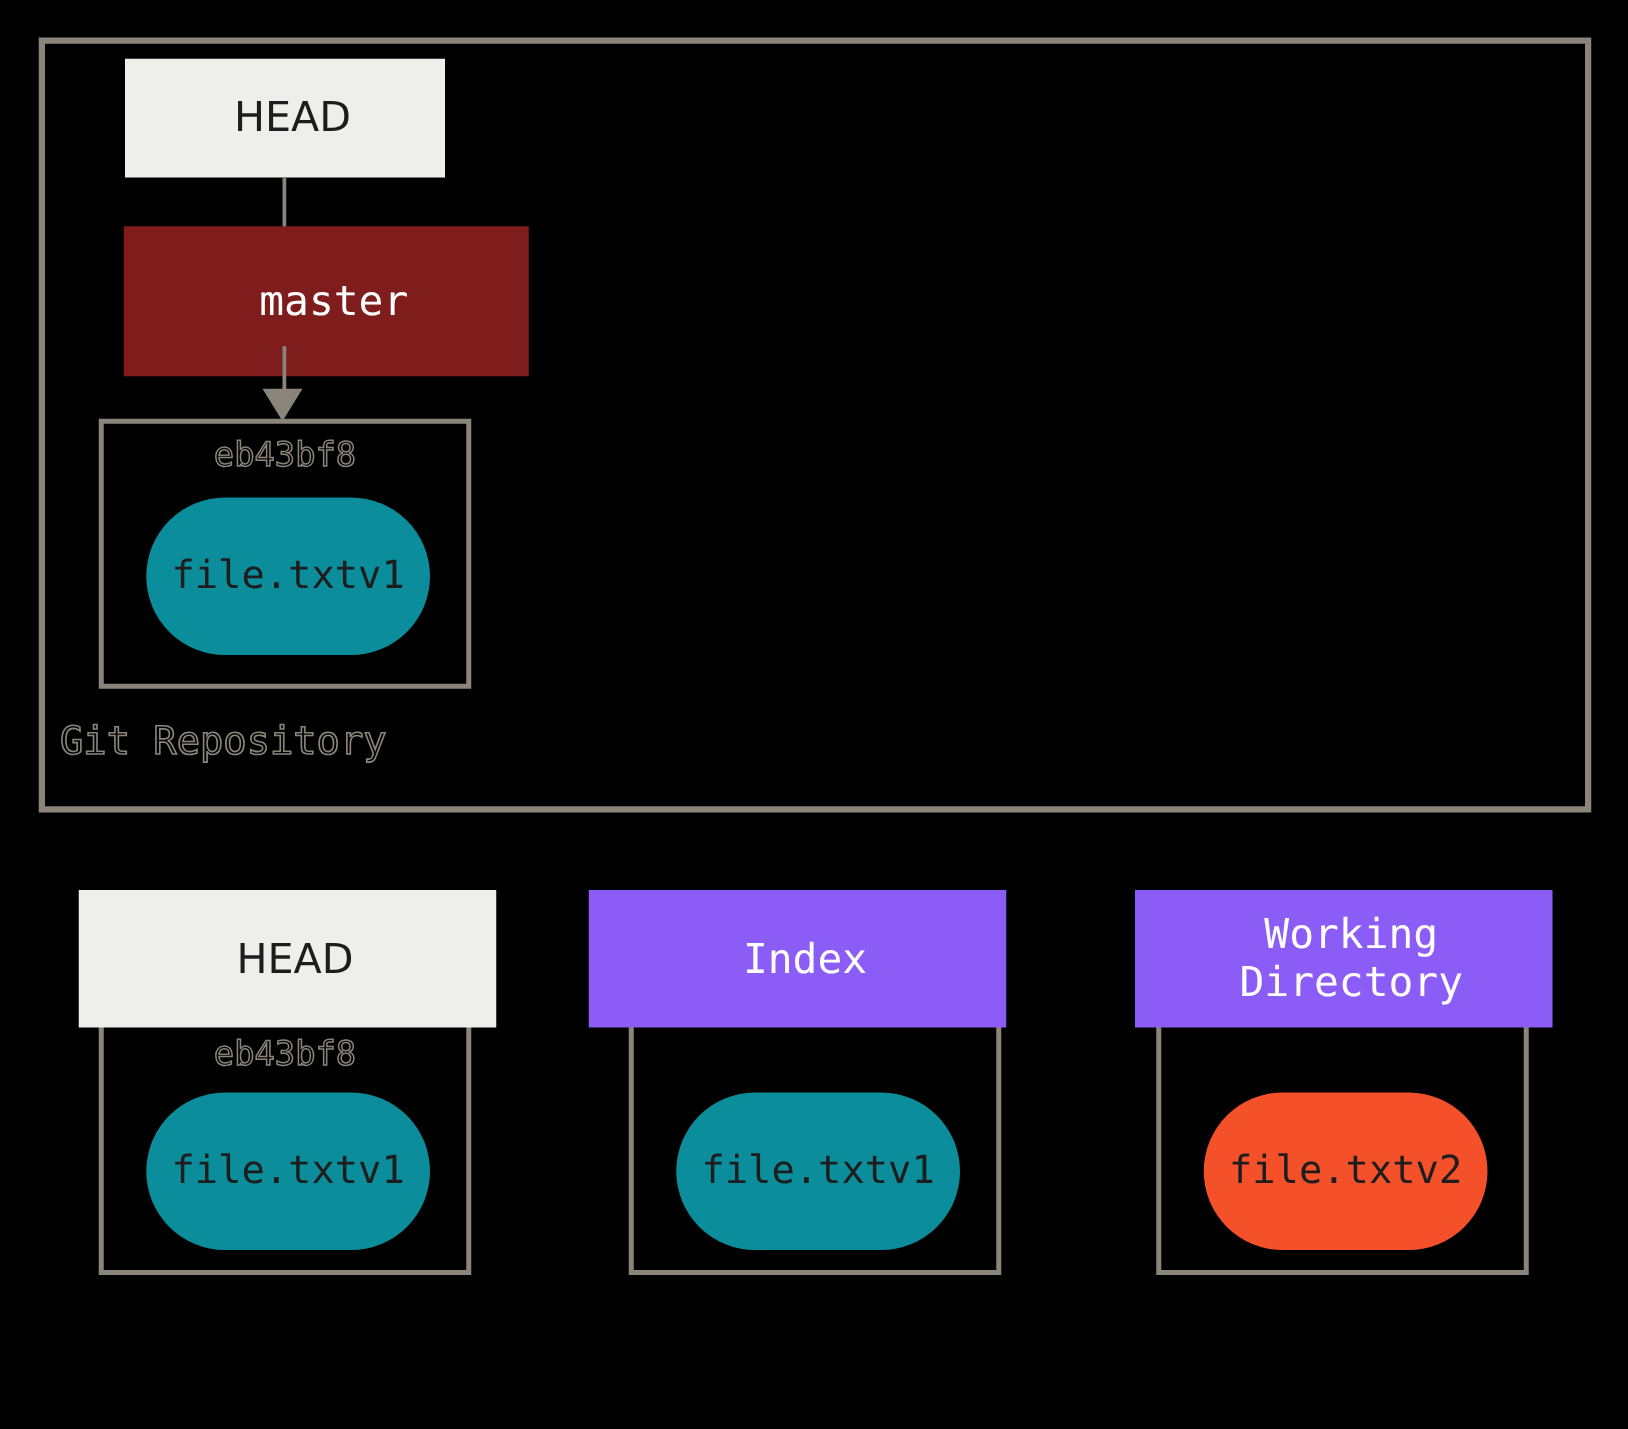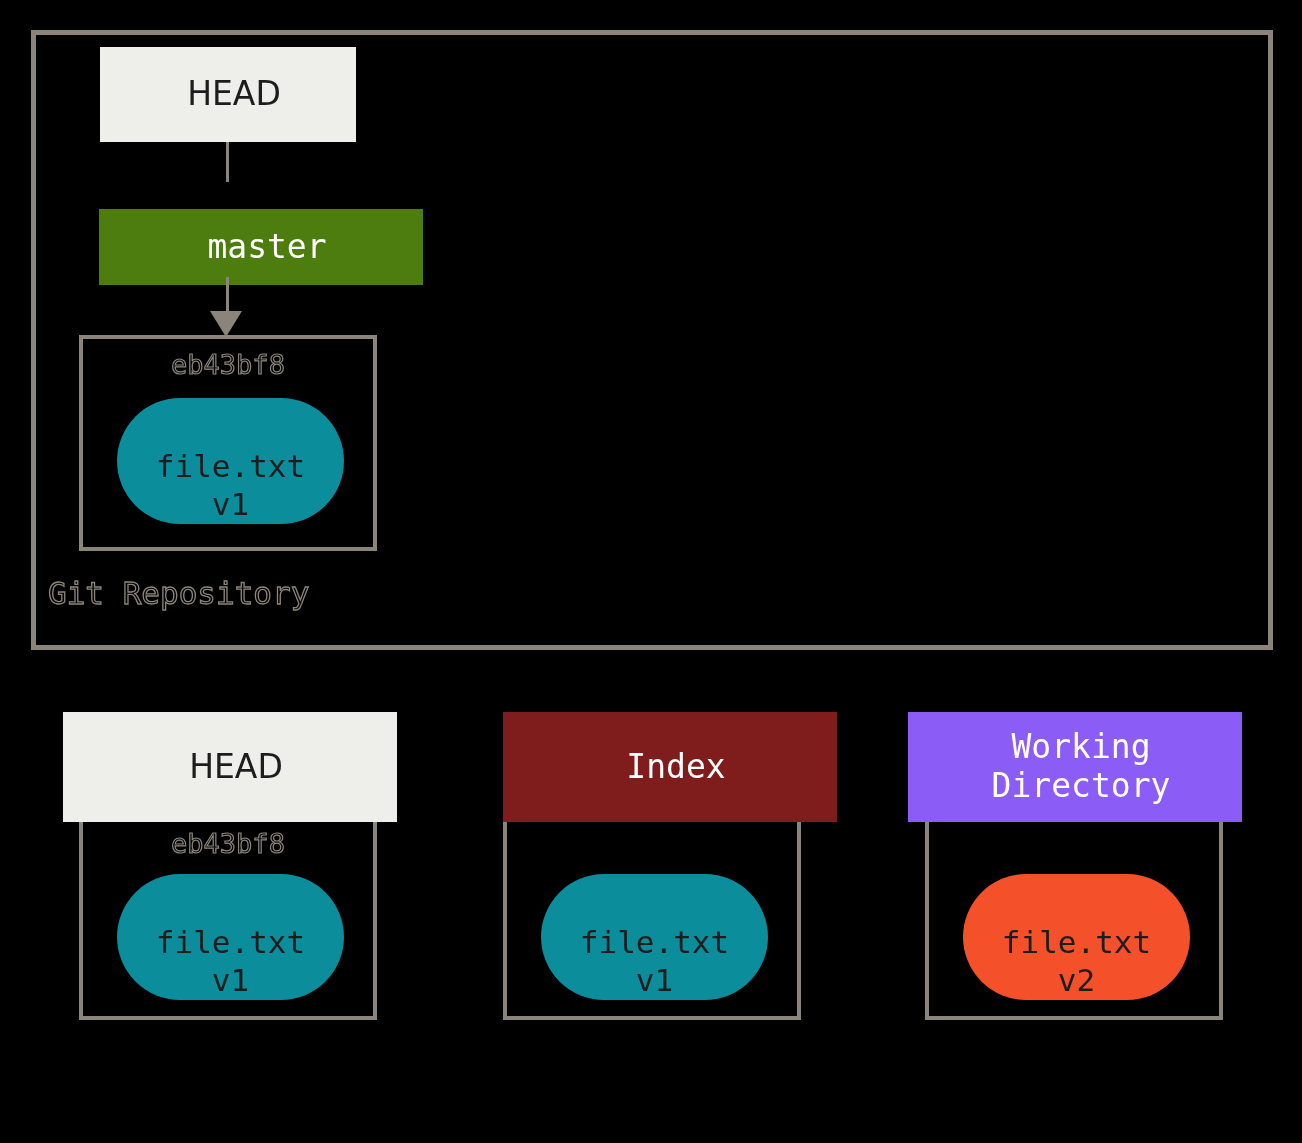--- a/index.html
+++ b/index.html
@@ -61,25 +61,24 @@
     background: #eeeeea;
     color: #1d1d1d;
     font-size: 33px;
     font-family: "DejaVu Sans", "Liberation Sans", sans-serif;
   }
 
   .master-box {
     left: 99px;
     top: 181px;
     width: 324px;
-    height: 76px;
-    background: #4d7c0f;
+    height: 120px;
+    background: #7f1d1d;
     color: #ffffff;
     font-size: 33px;
-    margin-top: 28px;
   }
 
   
   .connector {
     position: absolute;
     background: #8a847b;
     width: 3px;
   }
   .conn-head-master {
     left: 226px;
@@ -122,23 +121,23 @@
     color: #000000;
     -webkit-text-stroke: 1.2px #8a847b;
     text-shadow: 0 0 0 #8a847b;
   }
 
   
   .blob {
     position: absolute;
     box-sizing: border-box;
     display: flex;
-    flex-direction: column;
+    flex-direction: row;
     align-items: center;
-    justify-content: flex-end;
+    justify-content: center;
     border-radius: 68px;
     font-size: 31px;
     line-height: 1.22;
     color: #1d1d1d;
     text-align: center;
   }
   .blob-teal { background: #0c8d9c; }
   .blob-orange { background: #f4512a; }
 
   .blob-top {
@@ -164,25 +163,25 @@
     left: 63px;
     top: 712px;
     width: 334px;
     height: 110px;
     background: #eeeeea;
     color: #1d1d1d;
     font-size: 33px;
     font-family: "DejaVu Sans", "Liberation Sans", sans-serif;
   }
   .index-bottom {
-    left: 503px;
+    left: 471px;
     top: 712px;
     width: 334px;
     height: 110px;
-    background: #7f1d1d;
+    background: #8b5cf6;
     color: #ffffff;
     font-size: 33px;
   }
   .wd-bottom {
     left: 908px;
     top: 712px;
     width: 334px;
     height: 110px;
     background: #8b5cf6;
     color: #ffffff;

